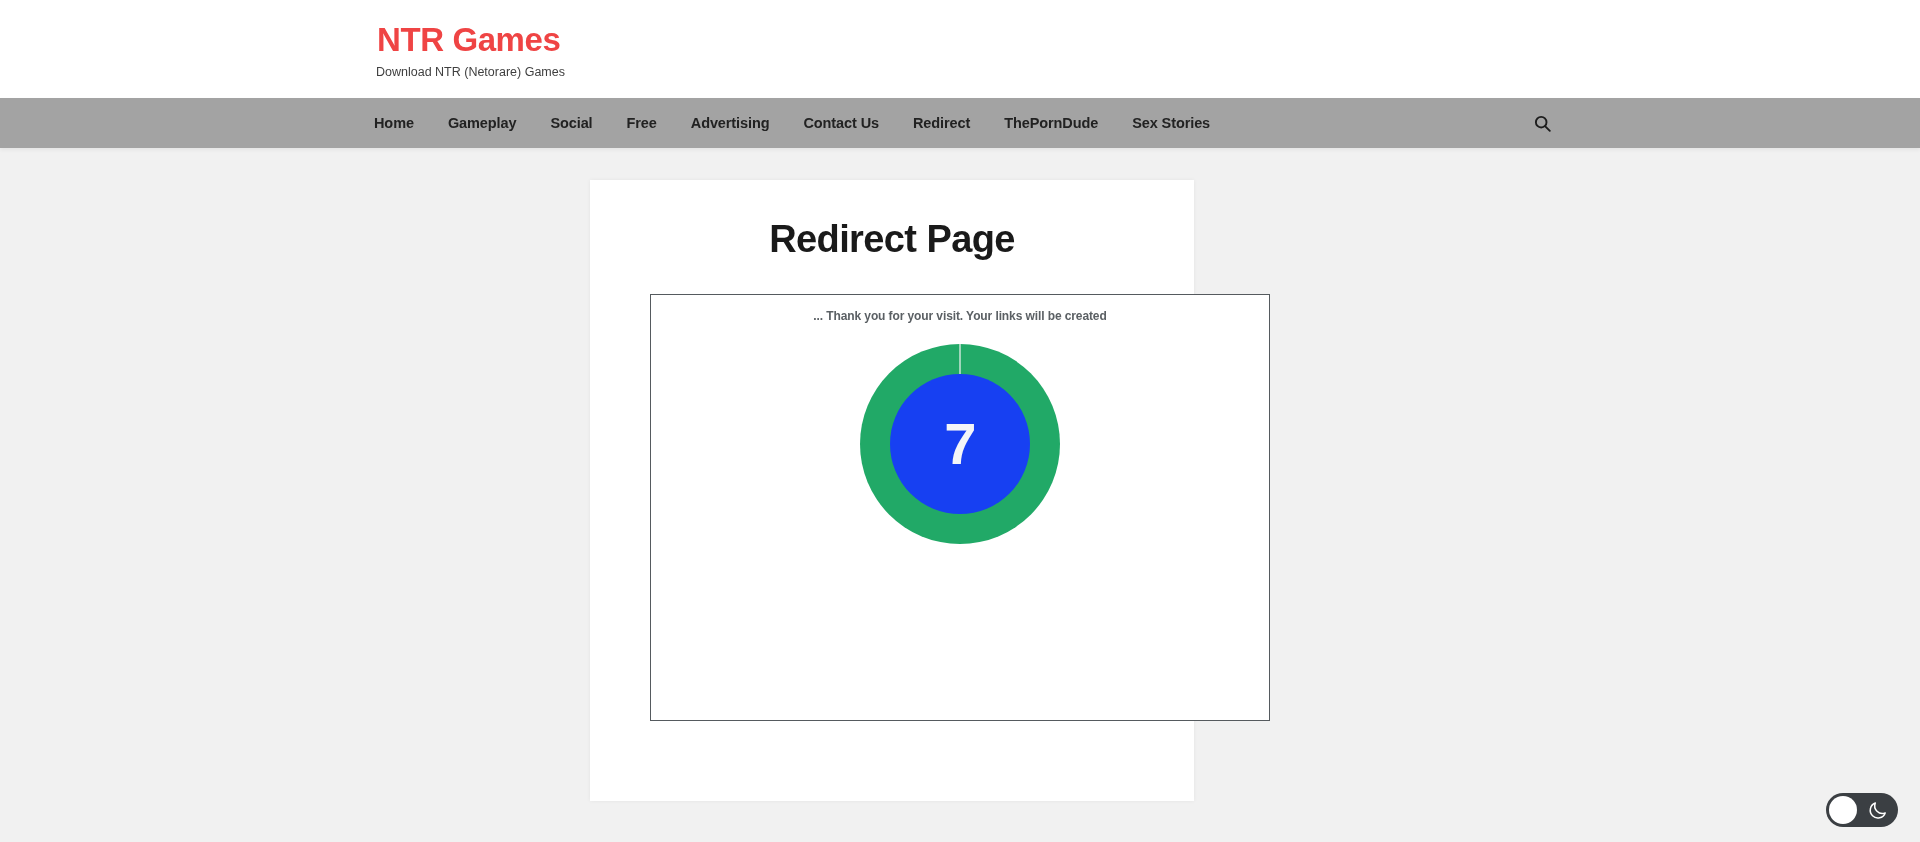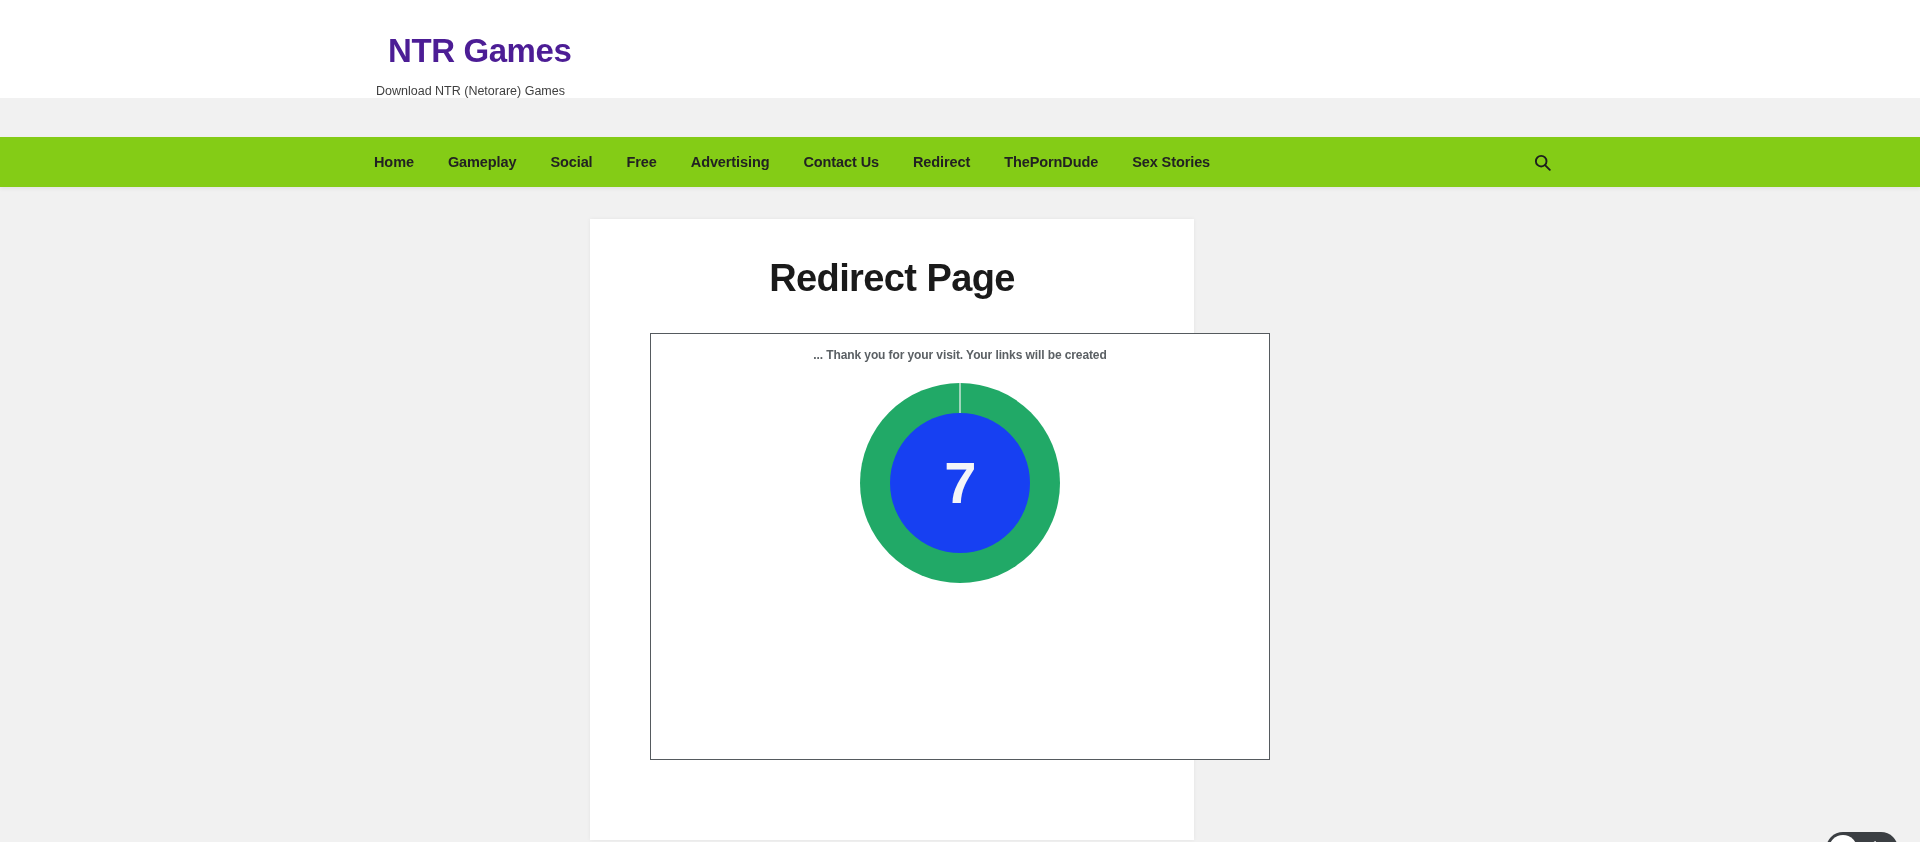--- a/index.html
+++ b/index.html
@@ -22,41 +22,40 @@
     position: relative;
   }
   .branding {
     position: absolute;
     left: 374px;
     top: 18px;
   }
   .site-title {
     font-size: 33px;
     font-weight: 700;
-    color: #4c1d95;
+    color: #ef4444;
     letter-spacing: -0.4px;
     line-height: 1.15;
-    margin: 14px;
+    margin: 3px;
   }
   .site-tagline {
     font-size: 12.5px;
     color: #3f3f3f;
     margin: 6px 0 3px 2px;
     line-height: 1.2;
   }
 
   
   .nav-bar {
-    background: #84cc16;
+    background: #a3a3a3;
     height: 50px;
     width: 100%;
     position: relative;
     box-shadow: 0 2px 4px rgba(0,0,0,0.055);
     z-index: 5;
-    margin-top: 39px;
   }
   .nav-inner {
     position: absolute;
     left: 374px;
     top: 0;
     height: 50px;
     display: flex;
     align-items: center;
     gap: 0px;
   }

